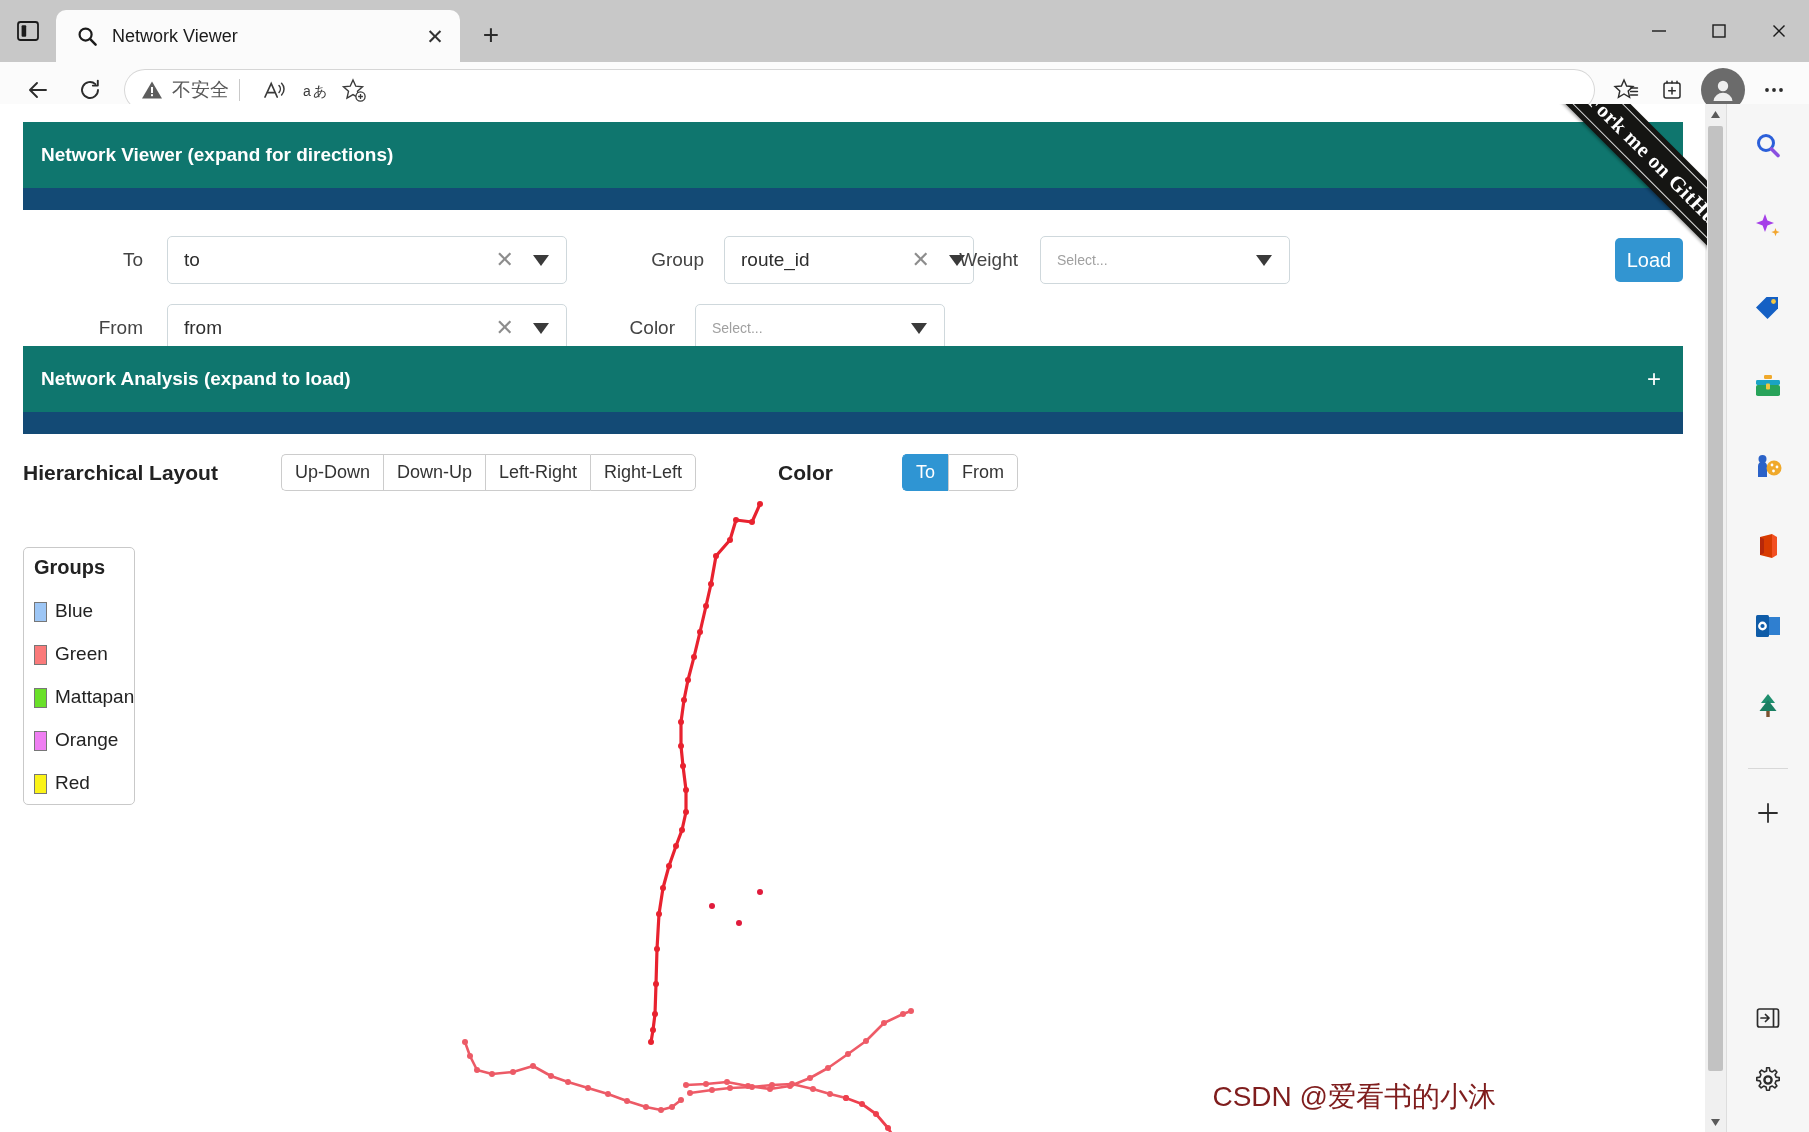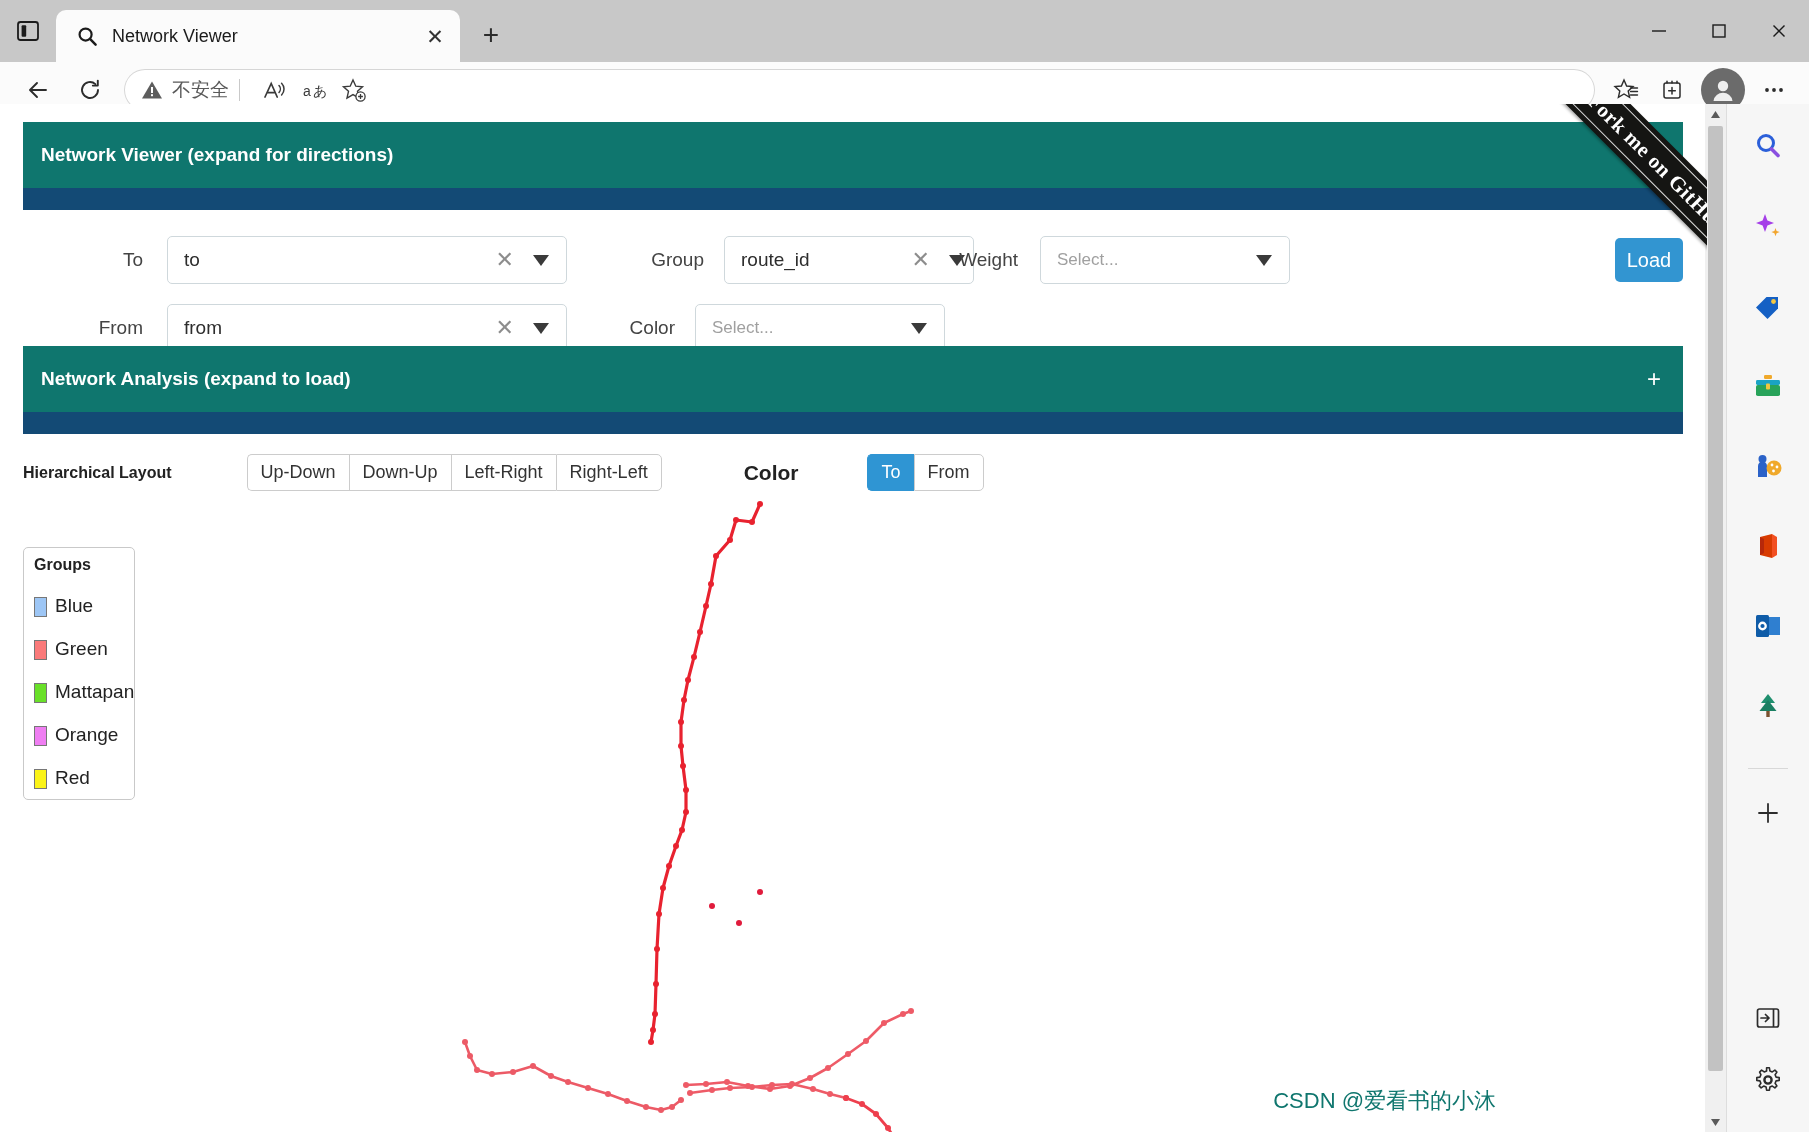--- a/index.html
+++ b/index.html
@@ -122,61 +122,61 @@
 
   .form-area { position: relative; margin: 0 23px; padding-top: 26px; height: 132px; }
 
   .field-row { position: absolute; display: flex; align-items: center; }
   .field-label { font-size: 19px; color: #444; text-align: right; }
   .rs-control {
     height: 48px; border: 1px solid #cfd8dc; border-radius: 5px; background: #fff;
     display: flex; align-items: center; padding: 0 8px 0 16px; position: relative;
   }
   .rs-value { font-size: 19px; color: #2d2d2d; flex: 1; }
-  .rs-placeholder { font-size: 17px; color: #a0a0a0; flex: 1; }
+  .rs-placeholder { font-size: 14px; color: #a0a0a0; flex: 1; }
   .rs-clear { font-size: 22px; color: #8d8d8d; padding: 0 10px; }
   .rs-arrow { width: 0; height: 0; border-left: 8px solid transparent; border-right: 8px solid transparent;
               border-top: 11px solid #3a3a3a; margin: 0 9px; }
 
   .load-btn {
     position: absolute; right: 0; top: 28px; width: 68px; height: 44px;
     background: #3295d1; color: #fff; font-size: 20px; border: none; border-radius: 5px;
     display:flex; align-items:center; justify-content:center;
   }
 
   
   .layout-bar { display: flex; align-items: center; margin: 20px 0 0 23px; }
-  .layout-title { font-size: 16px; font-weight: bold; color: #222; margin-right: 28px; }
+  .layout-title { font-size: 21px; font-weight: bold; color: #222; margin-right: 16px; }
   .btn-group { display: flex; padding-left: 47px; }
   .btn-group .gbtn {
     border: 1px solid #cccccc; background: #fff; color: #333; font-size: 18px;
     padding: 7px 13px; border-right: none;
   }
   .btn-group .gbtn:first-child { border-radius: 5px 0 0 5px; }
   .btn-group .gbtn:last-child { border-right: 1px solid #cccccc; border-radius: 0 5px 5px 0; }
   .arrows-label { font-size: 21px; font-weight: bold; color: #222; margin: 0 22px 0 82px; }
   .btn-group .gbtn.active { background: #2f95d3; color: #fff; border-color: #2f95d3; }
 
   
   .legend {
     position: absolute; left: 23px; top: 443px; width: 112px;
     border: 1px solid #c9c9c9; border-radius: 5px; background: #fff; padding: 8px 10px 10px 10px;
     z-index: 20;
   }
-  .legend-title { font-size: 16px; font-weight: bold; color: #222; margin-bottom: 4px; }
+  .legend-title { font-size: 20px; font-weight: bold; color: #222; margin-bottom: 4px; }
   .legend-row { display: flex; align-items: flex-end; margin-top: 21px; }
   .legend-swatch { width: 13px; height: 20px; border: 1px solid #777; margin-right: 8px; flex: none; }
   .legend-label { font-size: 19px; color: #222; white-space: nowrap; }
 
   
   .graph-wrap { position: absolute; left: 0; top: 390px; width: 1706px; height: 640px; }
   .graph-wrap svg { display: block; }
 
   .watermark {
-    position: absolute; right: 210px; bottom: 16px; font-size: 22px; color: #0f766e;
+    position: absolute; right: 210px; bottom: 16px; font-size: 28px; color: #7f1d1d;
     white-space: nowrap; z-index: 30;
   }
 </style>
 </head>
 <body>
 
 <div class="browser">
 
   <div class="titlebar">
     <div class="tab-strip-icon">

